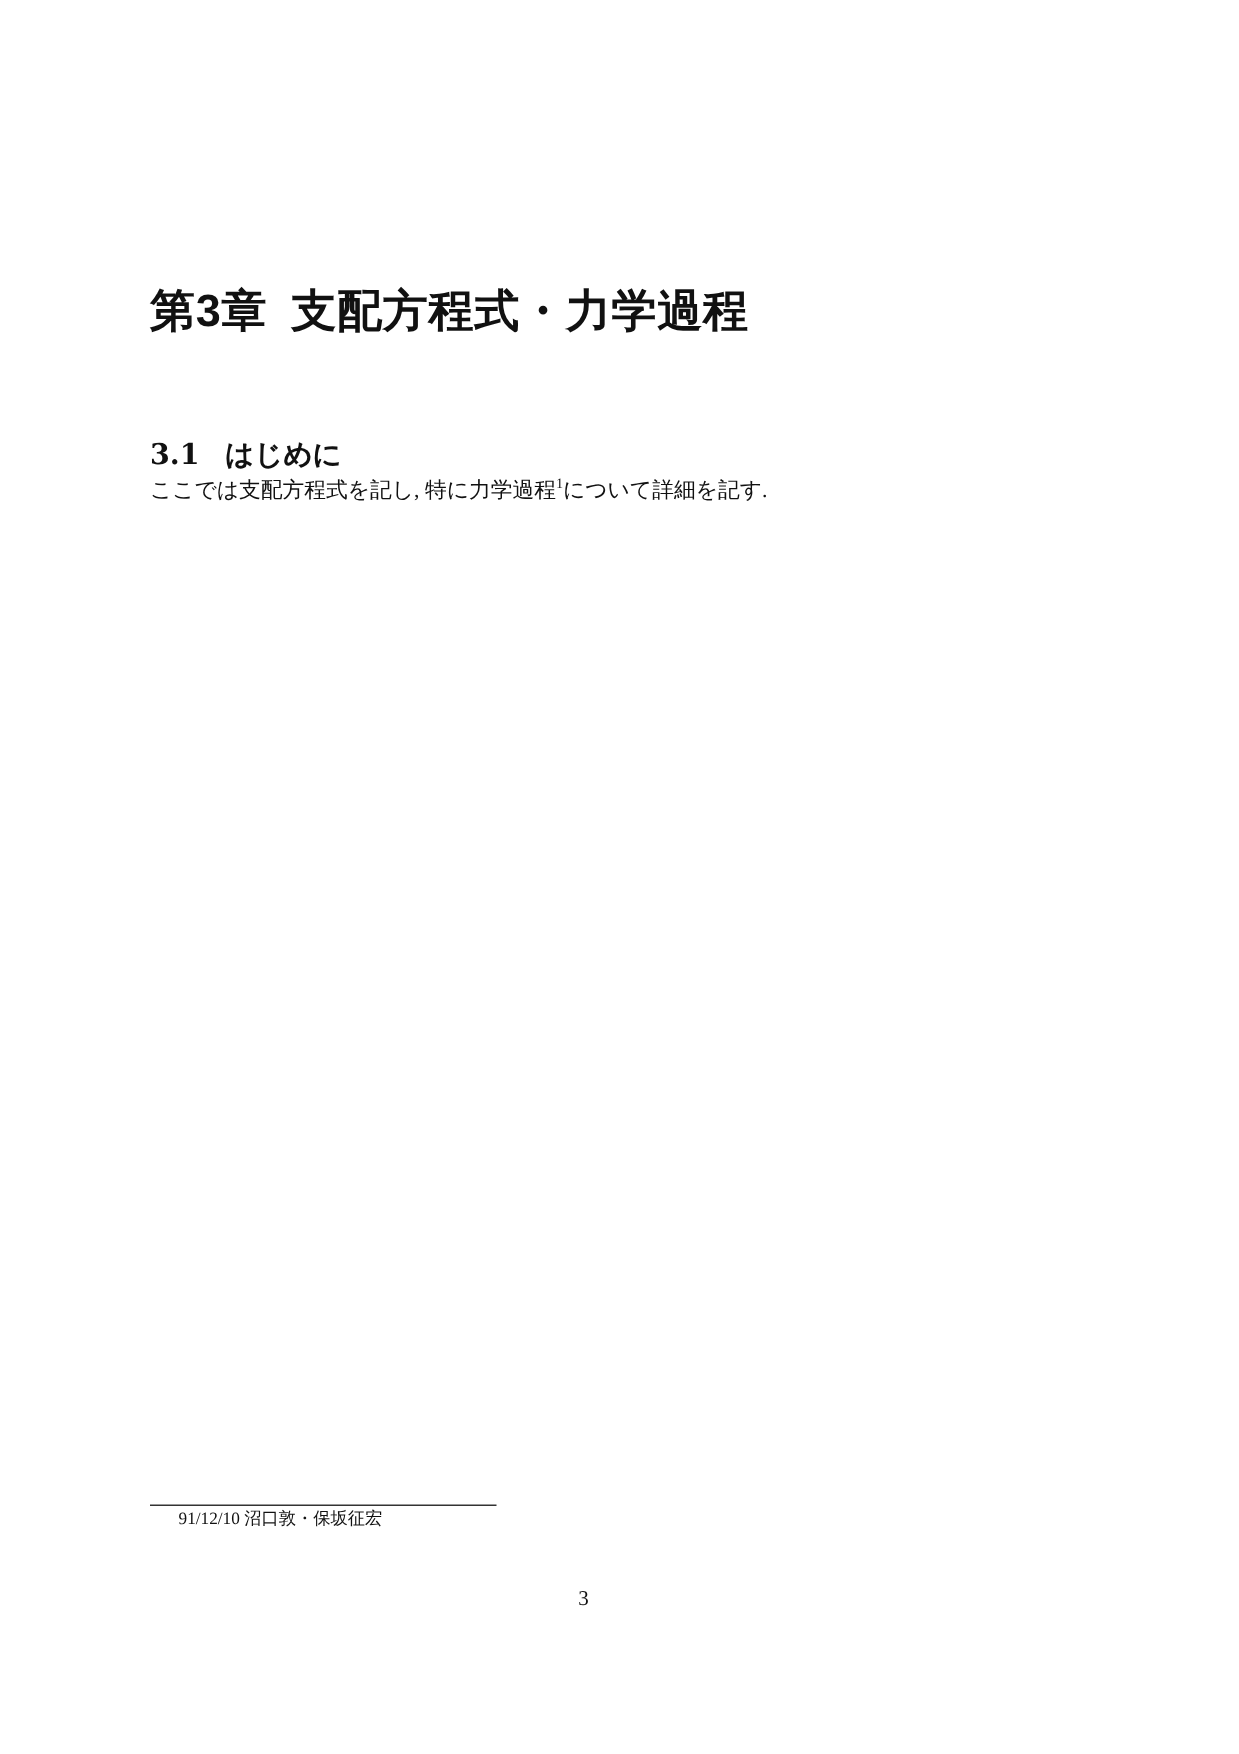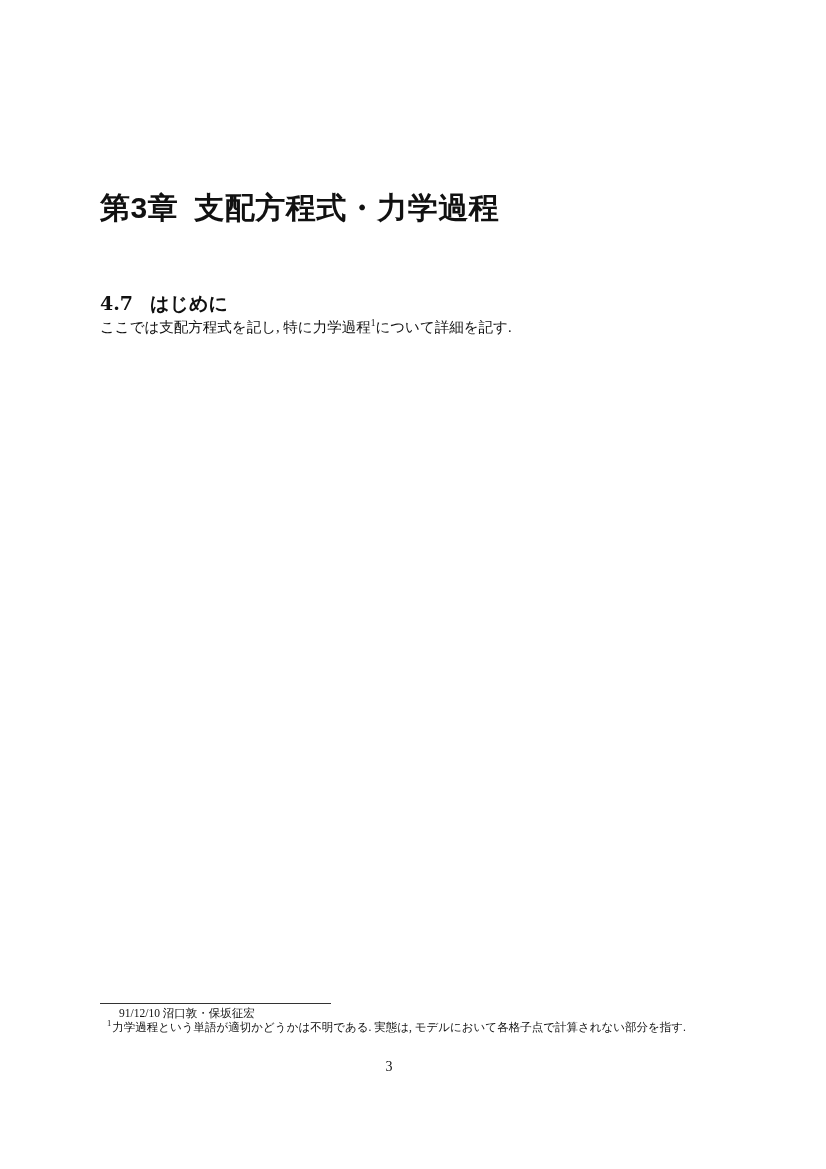--- a/index.html
+++ b/index.html
@@ -108,27 +108,26 @@
 </head>
 <body>
 
 <div class="page">
 
   <h1 class="chapter-heading">
     <span class="chapter-label">第3章</span><span class="chapter-title">支配方程式・力学過程</span>
   </h1>
 
   <h2 class="section-heading">
-    <span class="section-number">4.7</span><span class="section-title">はじめに</span>
+    <span class="section-number">3.1</span><span class="section-title">はじめに</span>
   </h2>
 
   <p class="body-paragraph paragraph-1"><span>ここでは支配方程式を記し, 特に力学過程</span><sup>1</sup><span>について詳細を記す.</span></p>
 
 
   <div class="footnote-rule"></div>
 
   <div class="footnote-attribution">91/12/10 沼口敦・保坂征宏</div>
 
-  <div class="footnote-line"><sup>1</sup><span>力学過程という単語が適切かどうかは不明である. 実態は, モデルにおいて各格子点で計算されない部分を指す.</span></div>
 
   <div class="page-number">3</div>
 
 </div>
 
 </body></html>

